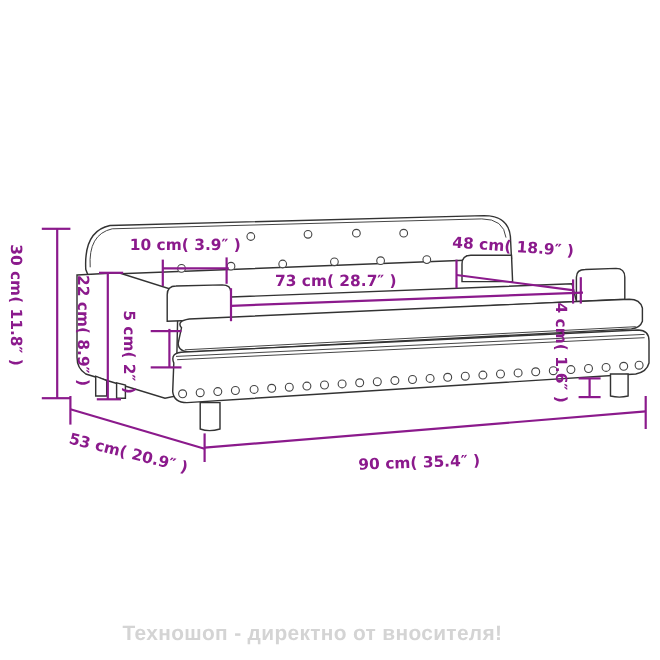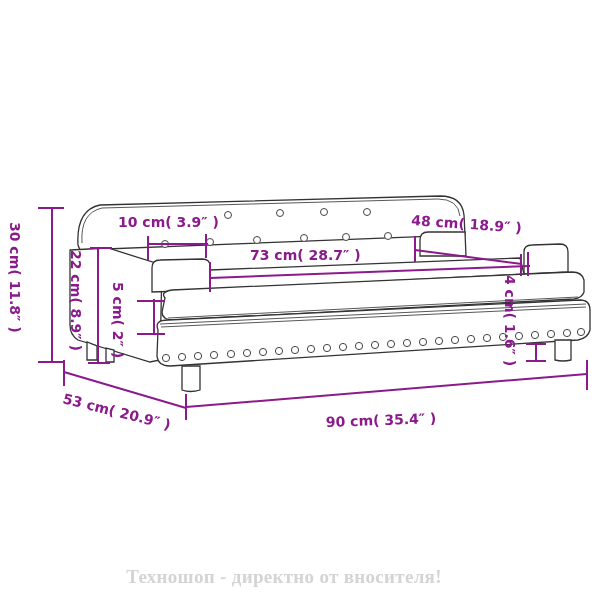--- a/index.html
+++ b/index.html
@@ -4,21 +4,21 @@
 <style>
   html, body { margin:0; padding:0; background:#ffffff; }
   body { width:600px; height:600px; position:relative; overflow:hidden; font-family:"DejaVu Sans", sans-serif; }
   #stage { position:absolute; left:0; top:0; width:600px; height:600px; }
   .dim { font-family:"DejaVu Sans", sans-serif; font-weight:bold; font-size:14px; fill:#8b1a8c; }
   .dimline { stroke:#8b1a8c; stroke-width:2; fill:none; }
   .sofa { stroke:#333; stroke-width:1.3; fill:#ffffff; }
   .sofa-thin { stroke:#444; stroke-width:0.9; fill:none; }
   .stud { stroke:#444; stroke-width:1; fill:#ffffff; }
   .footer { position:absolute; left:0; top:566px; width:568px; text-align:center;
-            font-family:Liberation Serif, serif; font-weight:bold; font-size:19px; color:#d4d4d4; letter-spacing:0.3px; }
+            font-family:Liberation Sans, sans-serif; font-weight:bold; font-size:19px; color:#d4d4d4; letter-spacing:0.3px; }
 </style>
 </head>
 <body>
 
 <div id="stage">
 <svg width="600" height="600" viewBox="0 0 600 600" xmlns="http://www.w3.org/2000/svg">
 
   <g>
 
     <path class="sofa" d="M78 245 Q76 210 100 205 L440 196 Q462 196 464 215 L465 235 L80 250 Z"></path>

